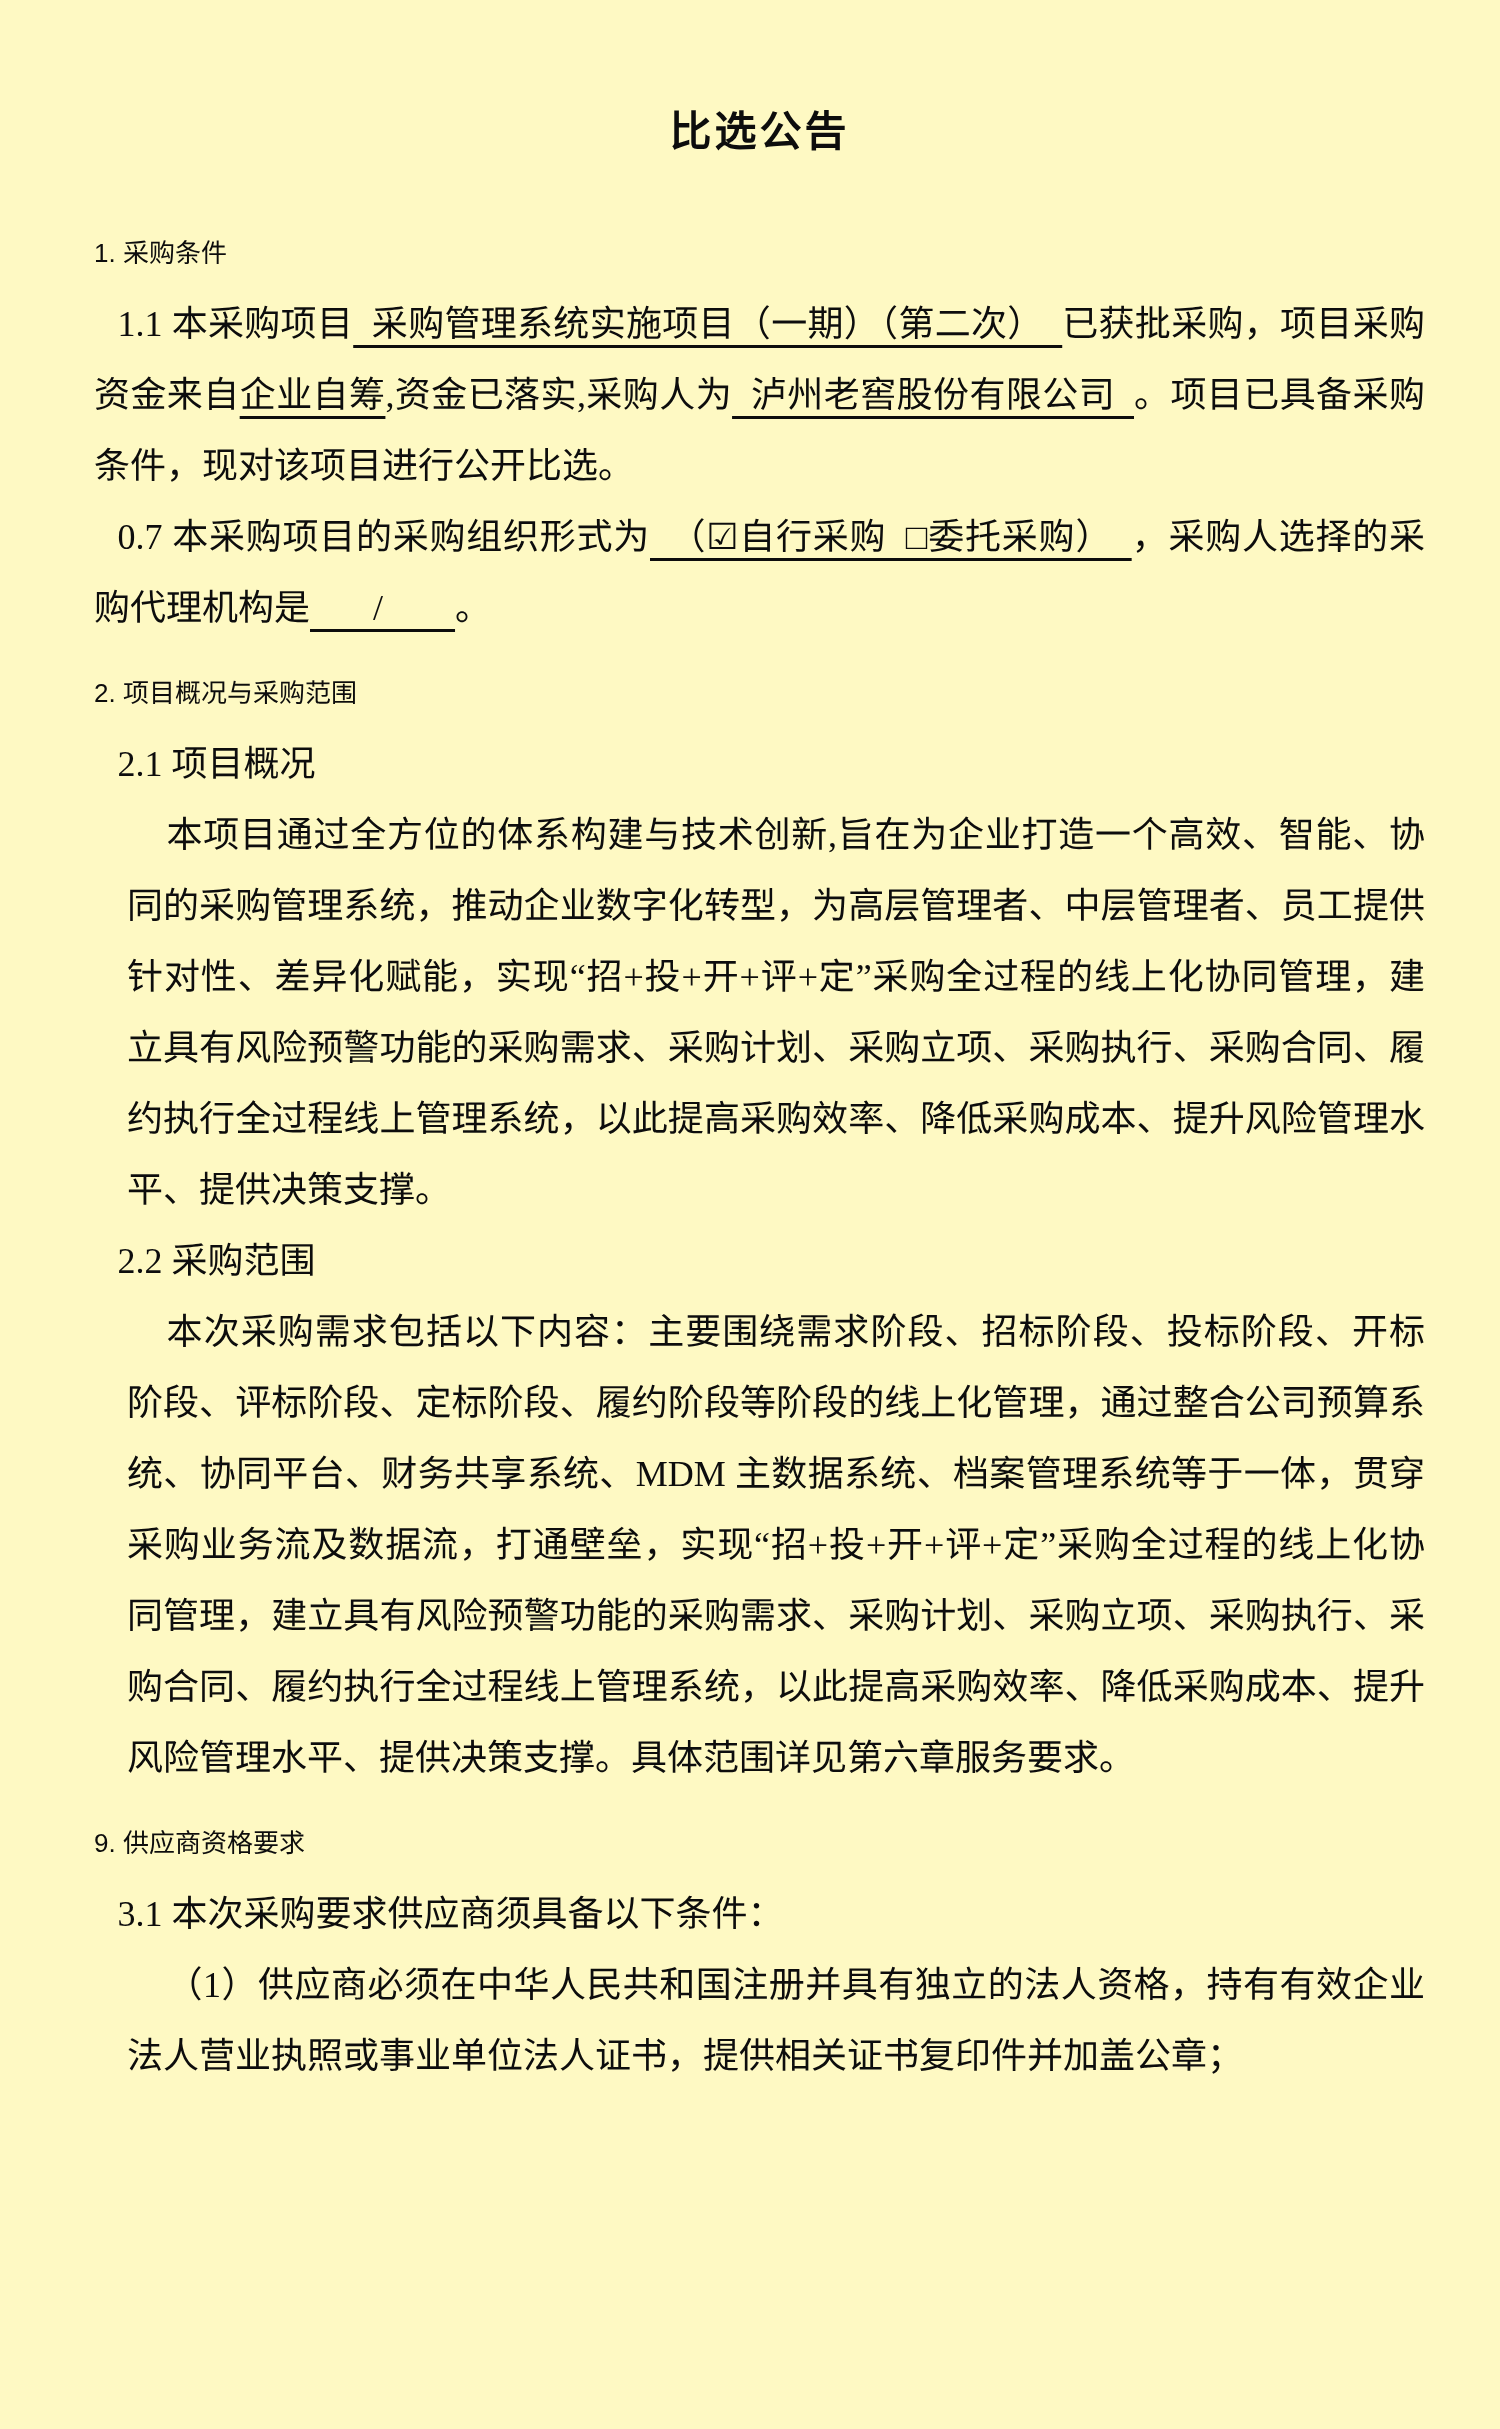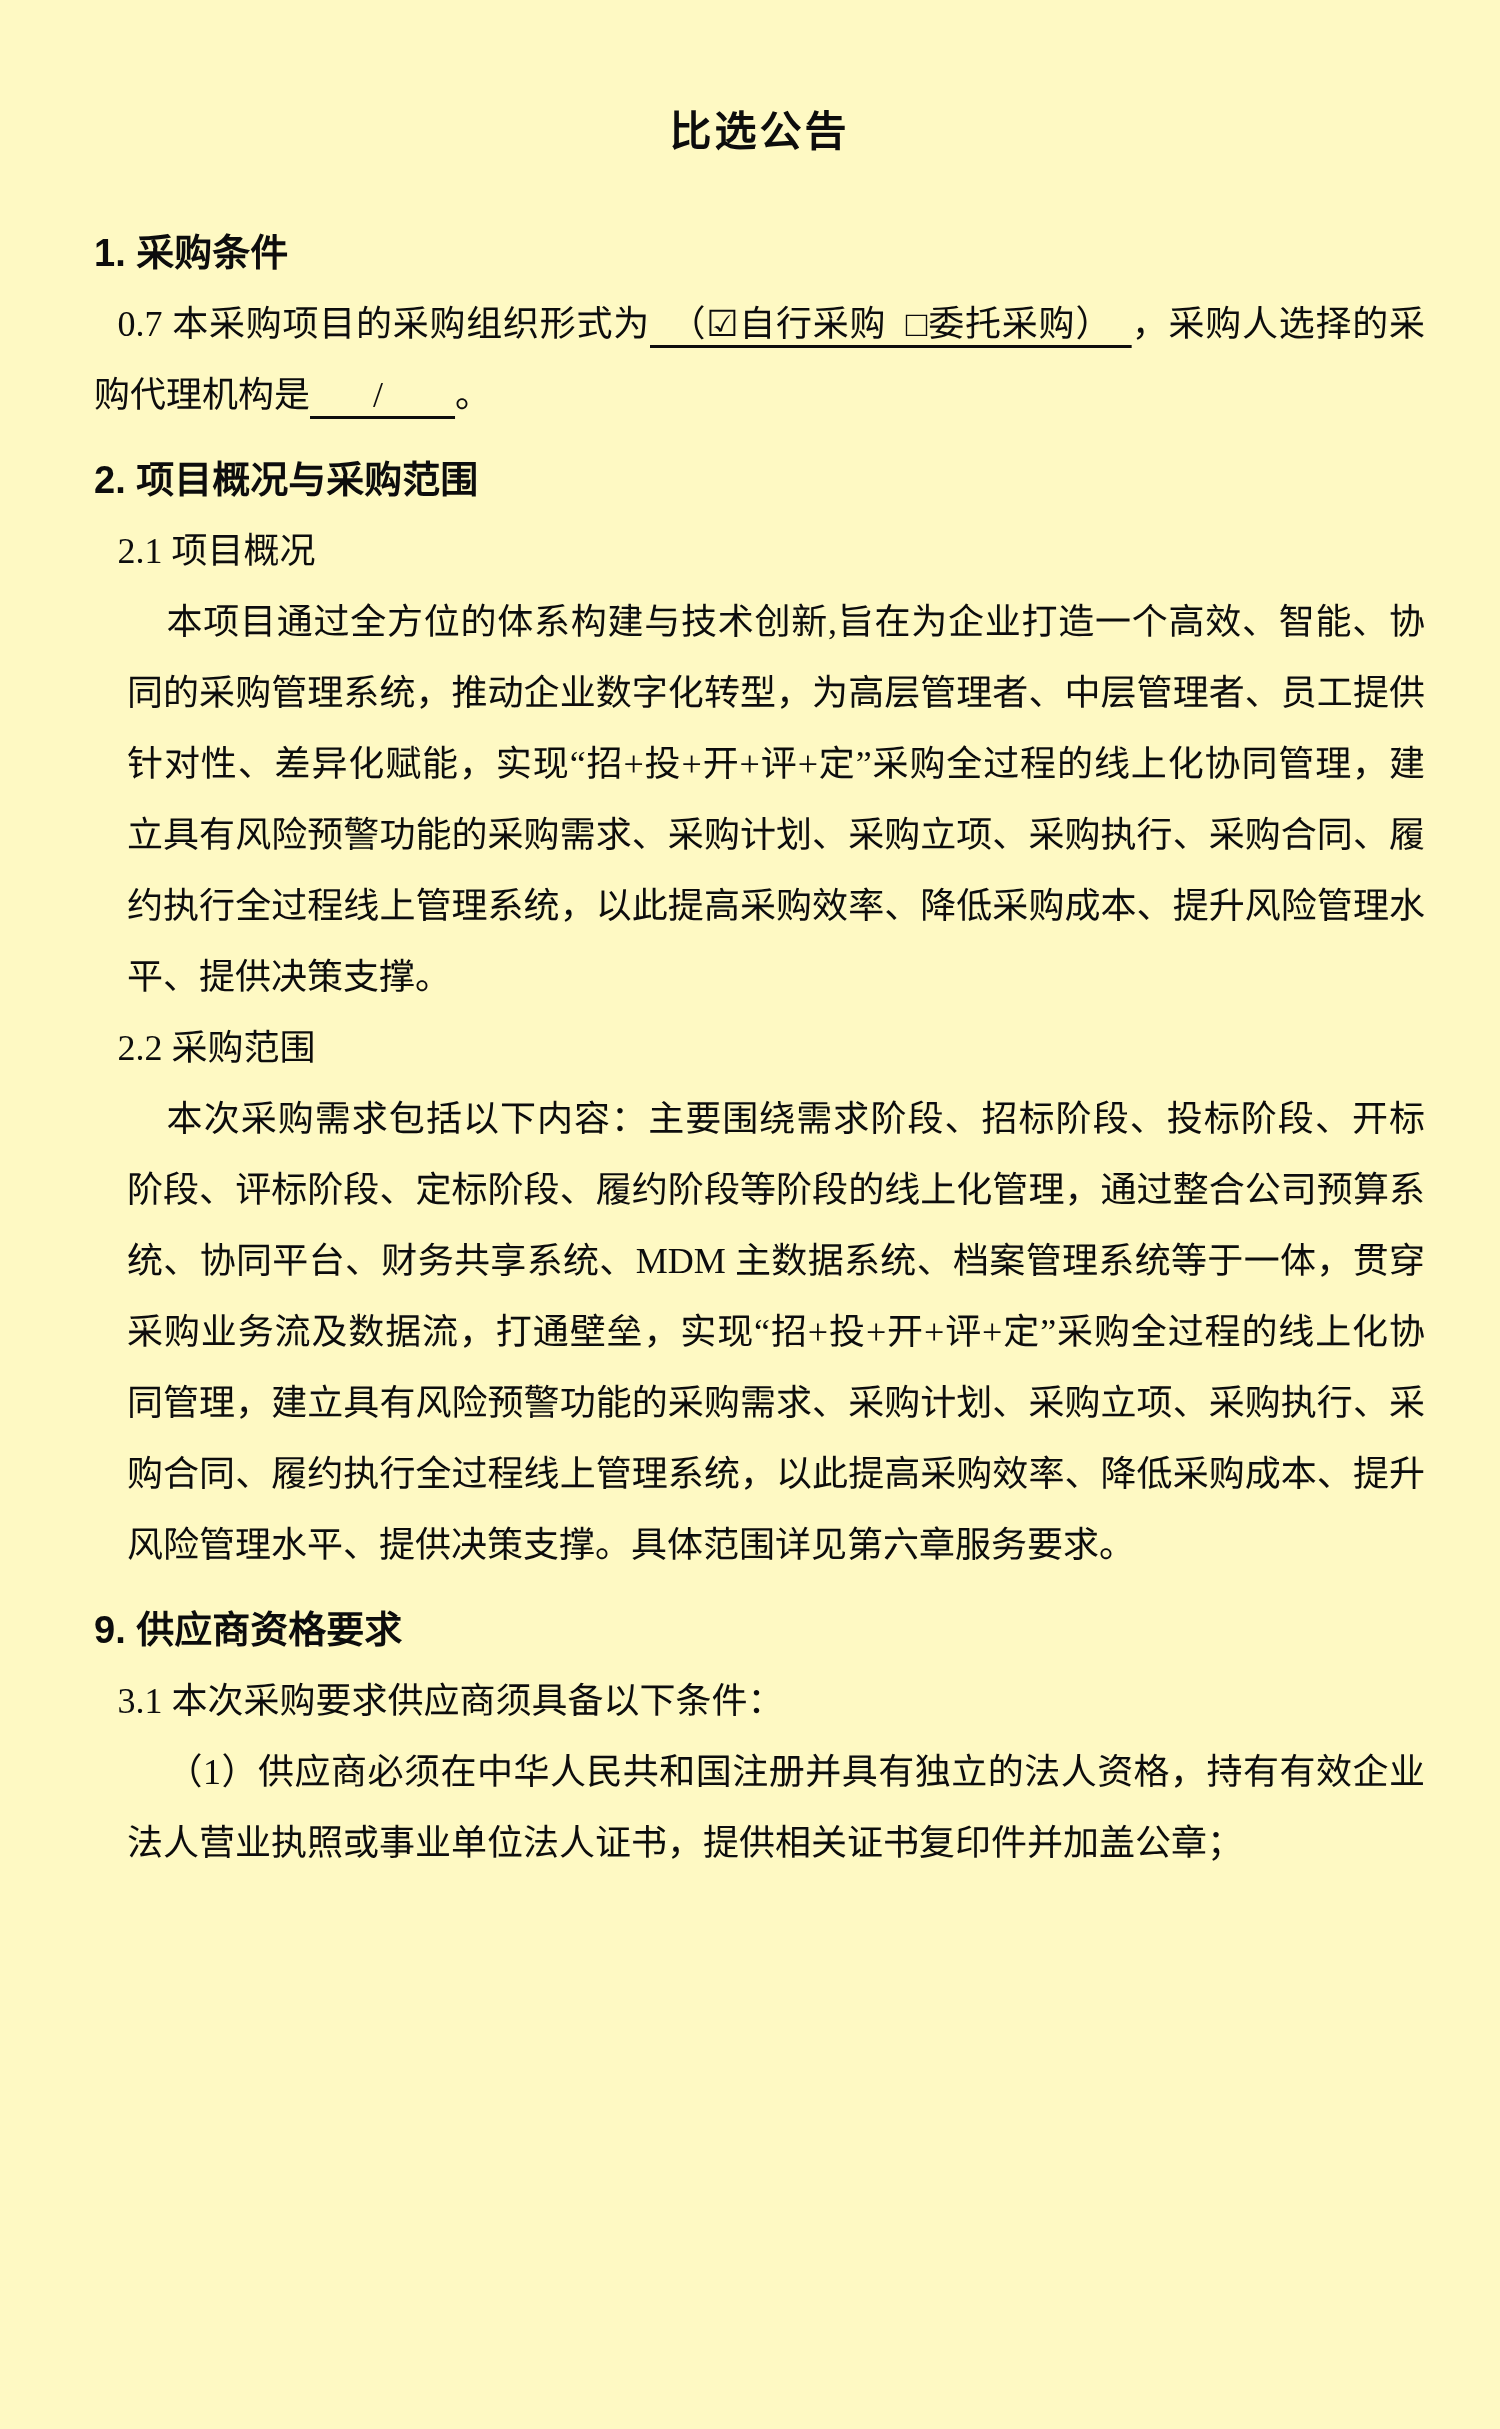--- a/index.html
+++ b/index.html
@@ -25,22 +25,22 @@
     text-align: center;
     font-family: "Liberation Sans", "DejaVu Sans", sans-serif;
     font-weight: bold;
     font-size: 42px;
     line-height: 80px;
     letter-spacing: 3px;
   }
   .h1 {
     margin: 14px 0 0 0;
     font-family: "Liberation Sans", "DejaVu Sans", sans-serif;
-    font-weight: bold;
-    font-size: 38px;
+    font-weight: normal;
+    font-size: 26px;
     line-height: 71px;
   }
   .para {
     margin: 0;
     text-align: justify;
     text-justify: inter-character;
     line-height: 71px;
   }
   .indent-num { text-indent: 0.65em; }   
   .indent-cjk { text-indent: 1.1em; margin-left: 33px; }    
@@ -53,20 +53,21 @@
 </style>
 </head>
 <body>
 
 <div class="page">
 
   <p class="doc-title">比选公告</p>
 
   <p class="h1">1. 采购条件</p>
 
+  <p class="para indent-num"><span>1.1 本采购项目</span><span class="seg-u">  采购管理系统实施项目（一期）（第二次）  </span><span>已获批采购，项目采购资金来自</span><span class="seg-u">企业自筹</span><span>,资金已落实,采购人为</span><span class="seg-u">  泸州老窖股份有限公司  </span><span>。项目已具备采购条件，现对该项目进行公开比选。</span></p>
 
   <p class="para indent-num"><span>0.7 本采购项目的采购组织形式为</span><span class="seg-u">  （☑自行采购  □委托采购）  </span><span>，采购人选择的采购代理机构是</span><span class="seg-u">       /        </span><span>。</span></p>
 
   <p class="h1">2. 项目概况与采购范围</p>
 
   <p class="para indent-num">2.1 项目概况</p>
 
   <p class="para indent-cjk">本项目通过全方位的体系构建与技术创新,旨在为企业打造一个高效、智能、协同的采购管理系统，推动企业数字化转型，为高层管理者、中层管理者、员工提供针对性、差异化赋能，实现“招+投+开+评+定”采购全过程的线上化协同管理，建立具有风险预警功能的采购需求、采购计划、采购立项、采购执行、采购合同、履约执行全过程线上管理系统，以此提高采购效率、降低采购成本、提升风险管理水平、提供决策支撑。</p>
 
   <p class="para indent-num">2.2 采购范围</p>

